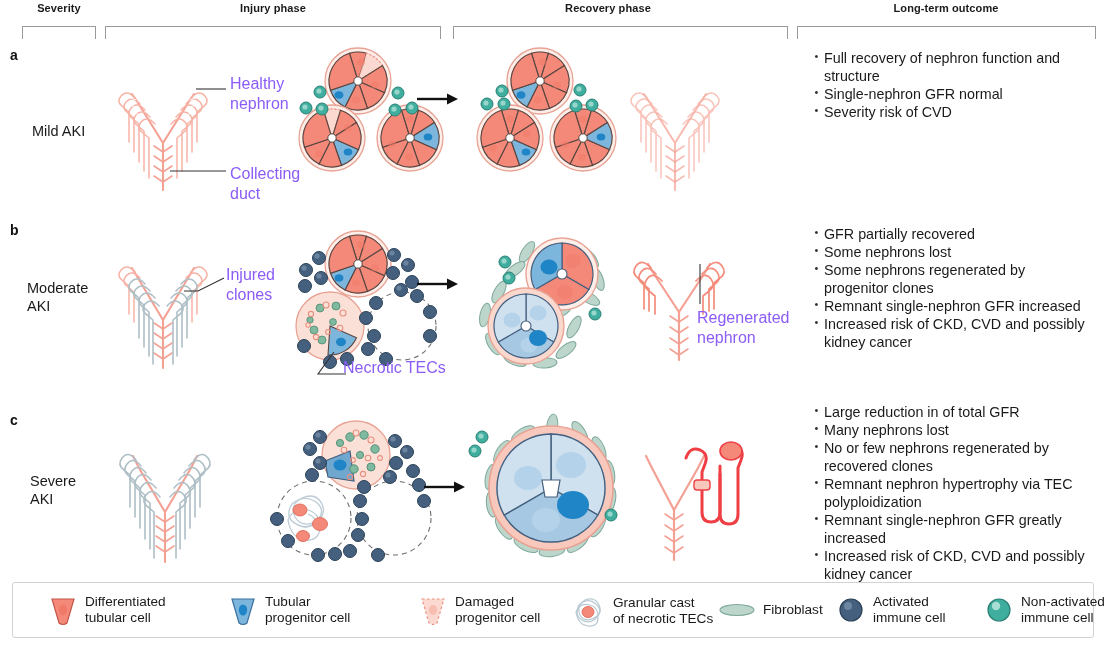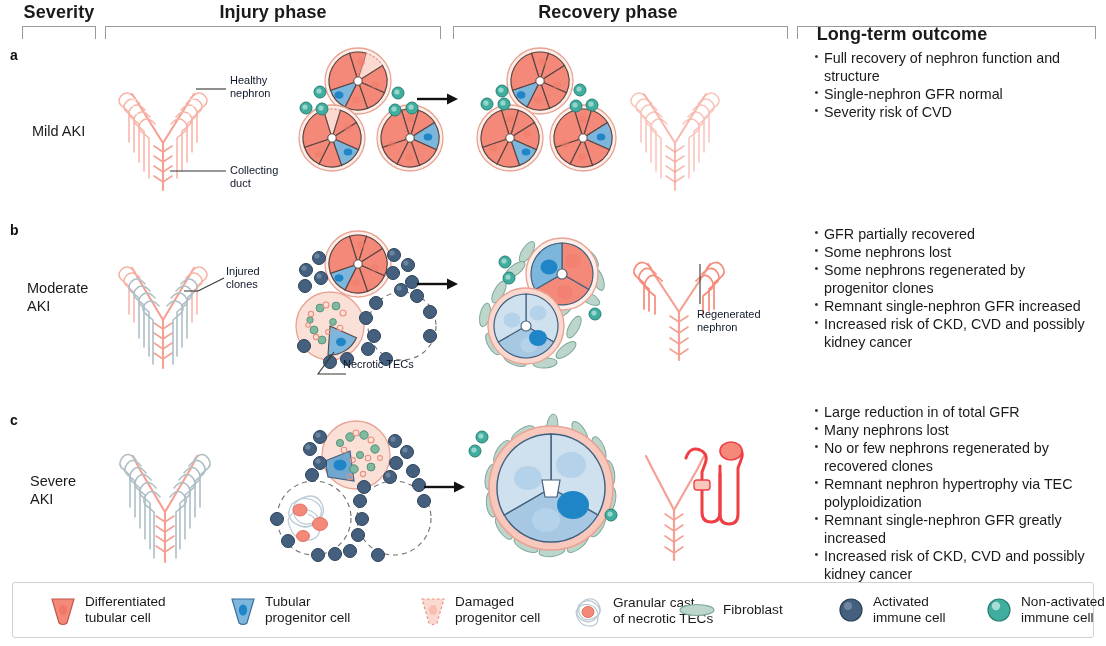--- a/index.html
+++ b/index.html
@@ -2,33 +2,33 @@
 <html><head>
 <meta charset="utf-8">
 <style>
   html,body{margin:0;padding:0;background:#ffffff;}
   body{width:1106px;height:646px;position:relative;overflow:hidden;
        font-family:"Liberation Sans","DejaVu Sans",sans-serif;color:#111;}
 
   .abs{position:absolute;}
 
   
-  .col-head{position:absolute;top:2px;font-size:18px;font-weight:bold;color:#1a1a1a;
+  .col-head{position:absolute;top:2px;font-size:11px;font-weight:bold;color:#1a1a1a;
             text-align:center;letter-spacing:.1px;}
 
   .bracket{position:absolute;top:26px;height:12px;
            border-left:1px solid #9a9a9a;border-right:1px solid #9a9a9a;
            border-top:1px solid #9a9a9a;}
 
   
   .row-letter{position:absolute;font-size:14px;font-weight:bold;color:#111;}
   .severity-label{position:absolute;font-size:14.5px;color:#1a1a1a;line-height:1.25;}
 
   
-  .callout{position:absolute;font-size:11px;color:#0f172a;line-height:1.22;}
+  .callout{position:absolute;font-size:16px;color:#8b5cf6;line-height:1.22;}
 
   
   .outcomes{position:absolute;font-size:14.3px;color:#1a1a1a;line-height:1.26;}
   .outcomes .bullet-row{display:flex;align-items:flex-start;margin-bottom:0px;}
   .outcomes .dot{flex:0 0 auto;width:9px;margin-right:3px;text-align:center;
                  font-size:11px;line-height:1.45;color:#333;}
   .outcomes .txt{flex:1 1 auto;}
 
   
   .legend-box{position:absolute;left:12px;top:582px;width:1080px;height:54px;
@@ -38,21 +38,21 @@
 
   svg{display:block;overflow:visible;}
   .nolink{pointer-events:none;}
 </style>
 </head>
 <body>
 
 <div class="col-head" style="left:22px;width:74px;">Severity</div>
 <div class="col-head" style="left:105px;width:336px;">Injury phase</div>
 <div class="col-head" style="left:441px;width:334px;">Recovery phase</div>
-<div class="col-head" style="left:753px;width:298px;margin-top:22px;">Long-term outcome</div>
+<div class="col-head" style="left:797px;width:298px;">Long-term outcome</div>
 
 <div class="bracket" style="left:22px;width:72px;"></div>
 <div class="bracket" style="left:105px;width:334px;"></div>
 <div class="bracket" style="left:453px;width:333px;"></div>
 <div class="bracket" style="left:797px;width:297px;"></div>
 
 <div class="row-letter" style="left:10px;top:47px;">a</div>
 <div class="row-letter" style="left:10px;top:222px;">b</div>
 <div class="row-letter" style="left:10px;top:412px;">c</div>
 
@@ -790,21 +790,21 @@
       <path d="M7 11 q9 -8 17 -1 q7 6 1 13 q-7 8 -15 3 q-8 -5 -3 -15 Z"></path>
       <path d="M13 6 q10 -4 14 5 q4 9 -5 13 q-9 5 -14 -3 q-4 -9 5 -15 Z"></path>
       <path d="M4 18 q4 -10 14 -7 q9 3 8 13 q0 9 -10 8 q-10 -1 -12 -14 Z"></path>
     </g>
     <ellipse cx="16" cy="18" rx="6" ry="5.5" fill="#f4897a" stroke="#e06a58" stroke-width=".9"></ellipse>
   </svg>
   <div class="legend-text" style="white-space:pre-line;">Granular cast
 of necrotic TECs</div>
 </div>
 
-<div class="legend-item" style="left:678px;top:601px;text-align:right;">
+<div class="legend-item" style="left:718px;top:601px;text-align:right;">
   <svg width="38" height="18">
     <ellipse cx="19" cy="9" rx="17" ry="5.5" fill="#bcd6cc" stroke="#7fa89b" stroke-width="1.1"></ellipse>
   </svg>
   <div class="legend-text">Fibroblast</div>
 </div>
 
 <div class="legend-item" style="left:836px;top:594px;">
   <svg width="30" height="30">
     <circle cx="15" cy="15" r="11" fill="#44607e" stroke="#2c4258" stroke-width="1.2"></circle>
     <circle cx="12" cy="11" r="4" fill="#7b93ad" opacity=".75"></circle>

